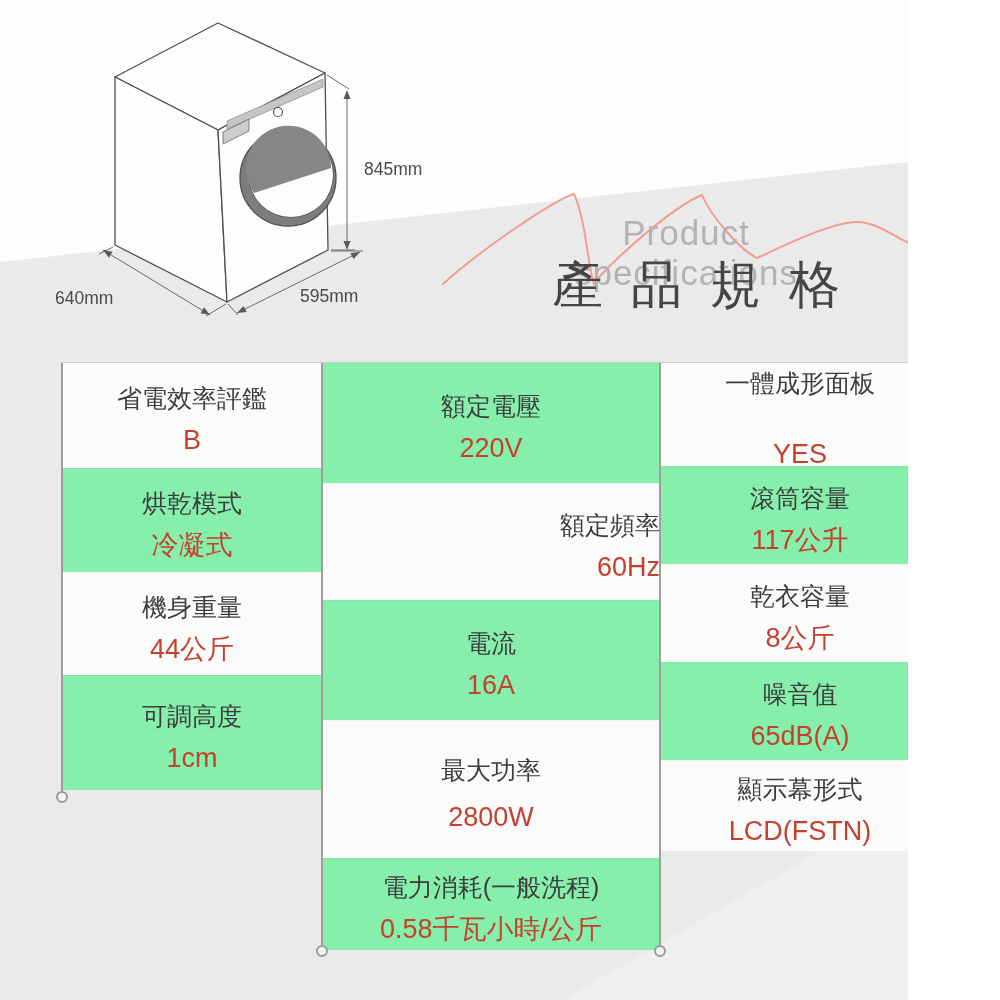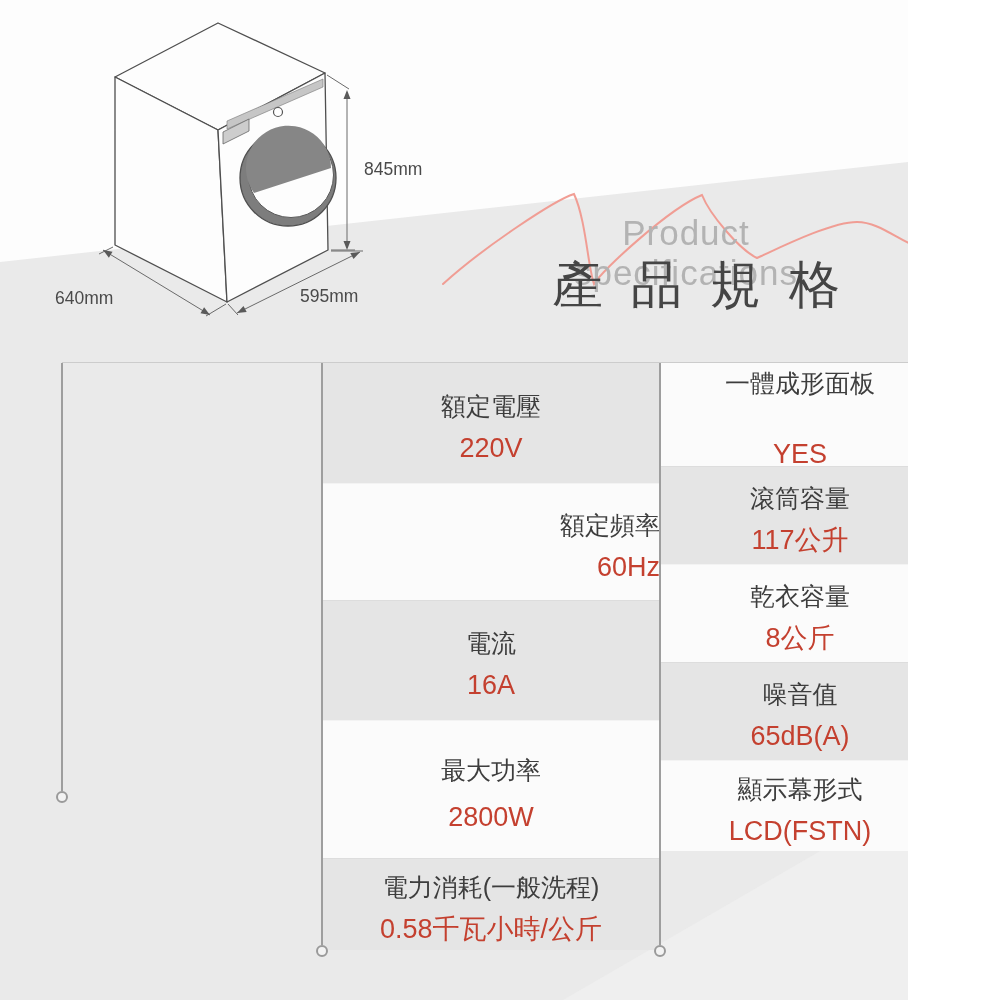--- a/index.html
+++ b/index.html
@@ -31,21 +31,21 @@
   .dim-center { width:85px; text-align:left; }
   
   .col { position:absolute; top:363px; }
   .cell {
     box-sizing:border-box; display:flex; flex-direction:column;
     align-items:center; justify-content:center; gap:11px; padding-top:8px;
     border-top:1px solid rgba(0,0,0,0.03);
   }
   .cell:first-child { border-top:none; }
   .bg-w { background:#fbfbfb; }
-  .bg-g { background:#e5e5e5; }
+  .bg-g { background:#86efac; }
   .spec-label { font-size:25px; line-height:30px; color:#3d3d3d; text-align:center; }
   .spec-value { font-size:27px; line-height:32px; color:#c4402f; text-align:center; }
   .vline { position:absolute; width:2px; background:#9e9e9e; }
   .hline { position:absolute; height:1px; background:#cccccc; }
   .ring {
     position:absolute; width:8px; height:8px; border:2.5px solid #9a9a9a;
     border-radius:50%; background:#f3f3f3;
   }
 </style>
 </head>
@@ -97,20 +97,38 @@
     <path d="M13,104 C55,66 125,20 144,14 C156,40 158,88 164,104 C172,90 240,28 272,15
              C280,35 310,70 327,78 C345,70 400,42 427,42 C450,42 470,62 487,66
              C510,72 535,62 553,61" fill="none" stroke="#f0998f" stroke-width="2" stroke-linecap="round" opacity="0.95"></path>
   </svg>
 
   <div class="abs subtitle">Product specifications</div>
   <div class="abs title">產品規格</div>
 
   <div class="hline" style="left:62px; top:362px; width:878px;"></div>
 
+  <div class="col" style="left:62px; width:260px;">
+    <div class="cell bg-w" style="height:105px;">
+      <div class="spec-label">省電效率評鑑</div>
+      <div class="spec-value">B</div>
+    </div>
+    <div class="cell bg-g" style="height:104px;">
+      <div class="spec-label">烘乾模式</div>
+      <div class="spec-value">冷凝式</div>
+    </div>
+    <div class="cell bg-w" style="height:103px;">
+      <div class="spec-label">機身重量</div>
+      <div class="spec-value">44公斤</div>
+    </div>
+    <div class="cell bg-g" style="height:115px;">
+      <div class="spec-label">可調高度</div>
+      <div class="spec-value">1cm</div>
+    </div>
+  </div>
 
   <div class="col" style="left:322px; width:338px;">
     <div class="cell bg-g" style="height:120px;">
       <div class="spec-label">額定電壓</div>
       <div class="spec-value">220V</div>
     </div>
     <div class="cell bg-w" style="height:117px;align-items:flex-end;">
       <div class="spec-label">額定頻率</div>
       <div class="spec-value">60Hz</div>
     </div>

